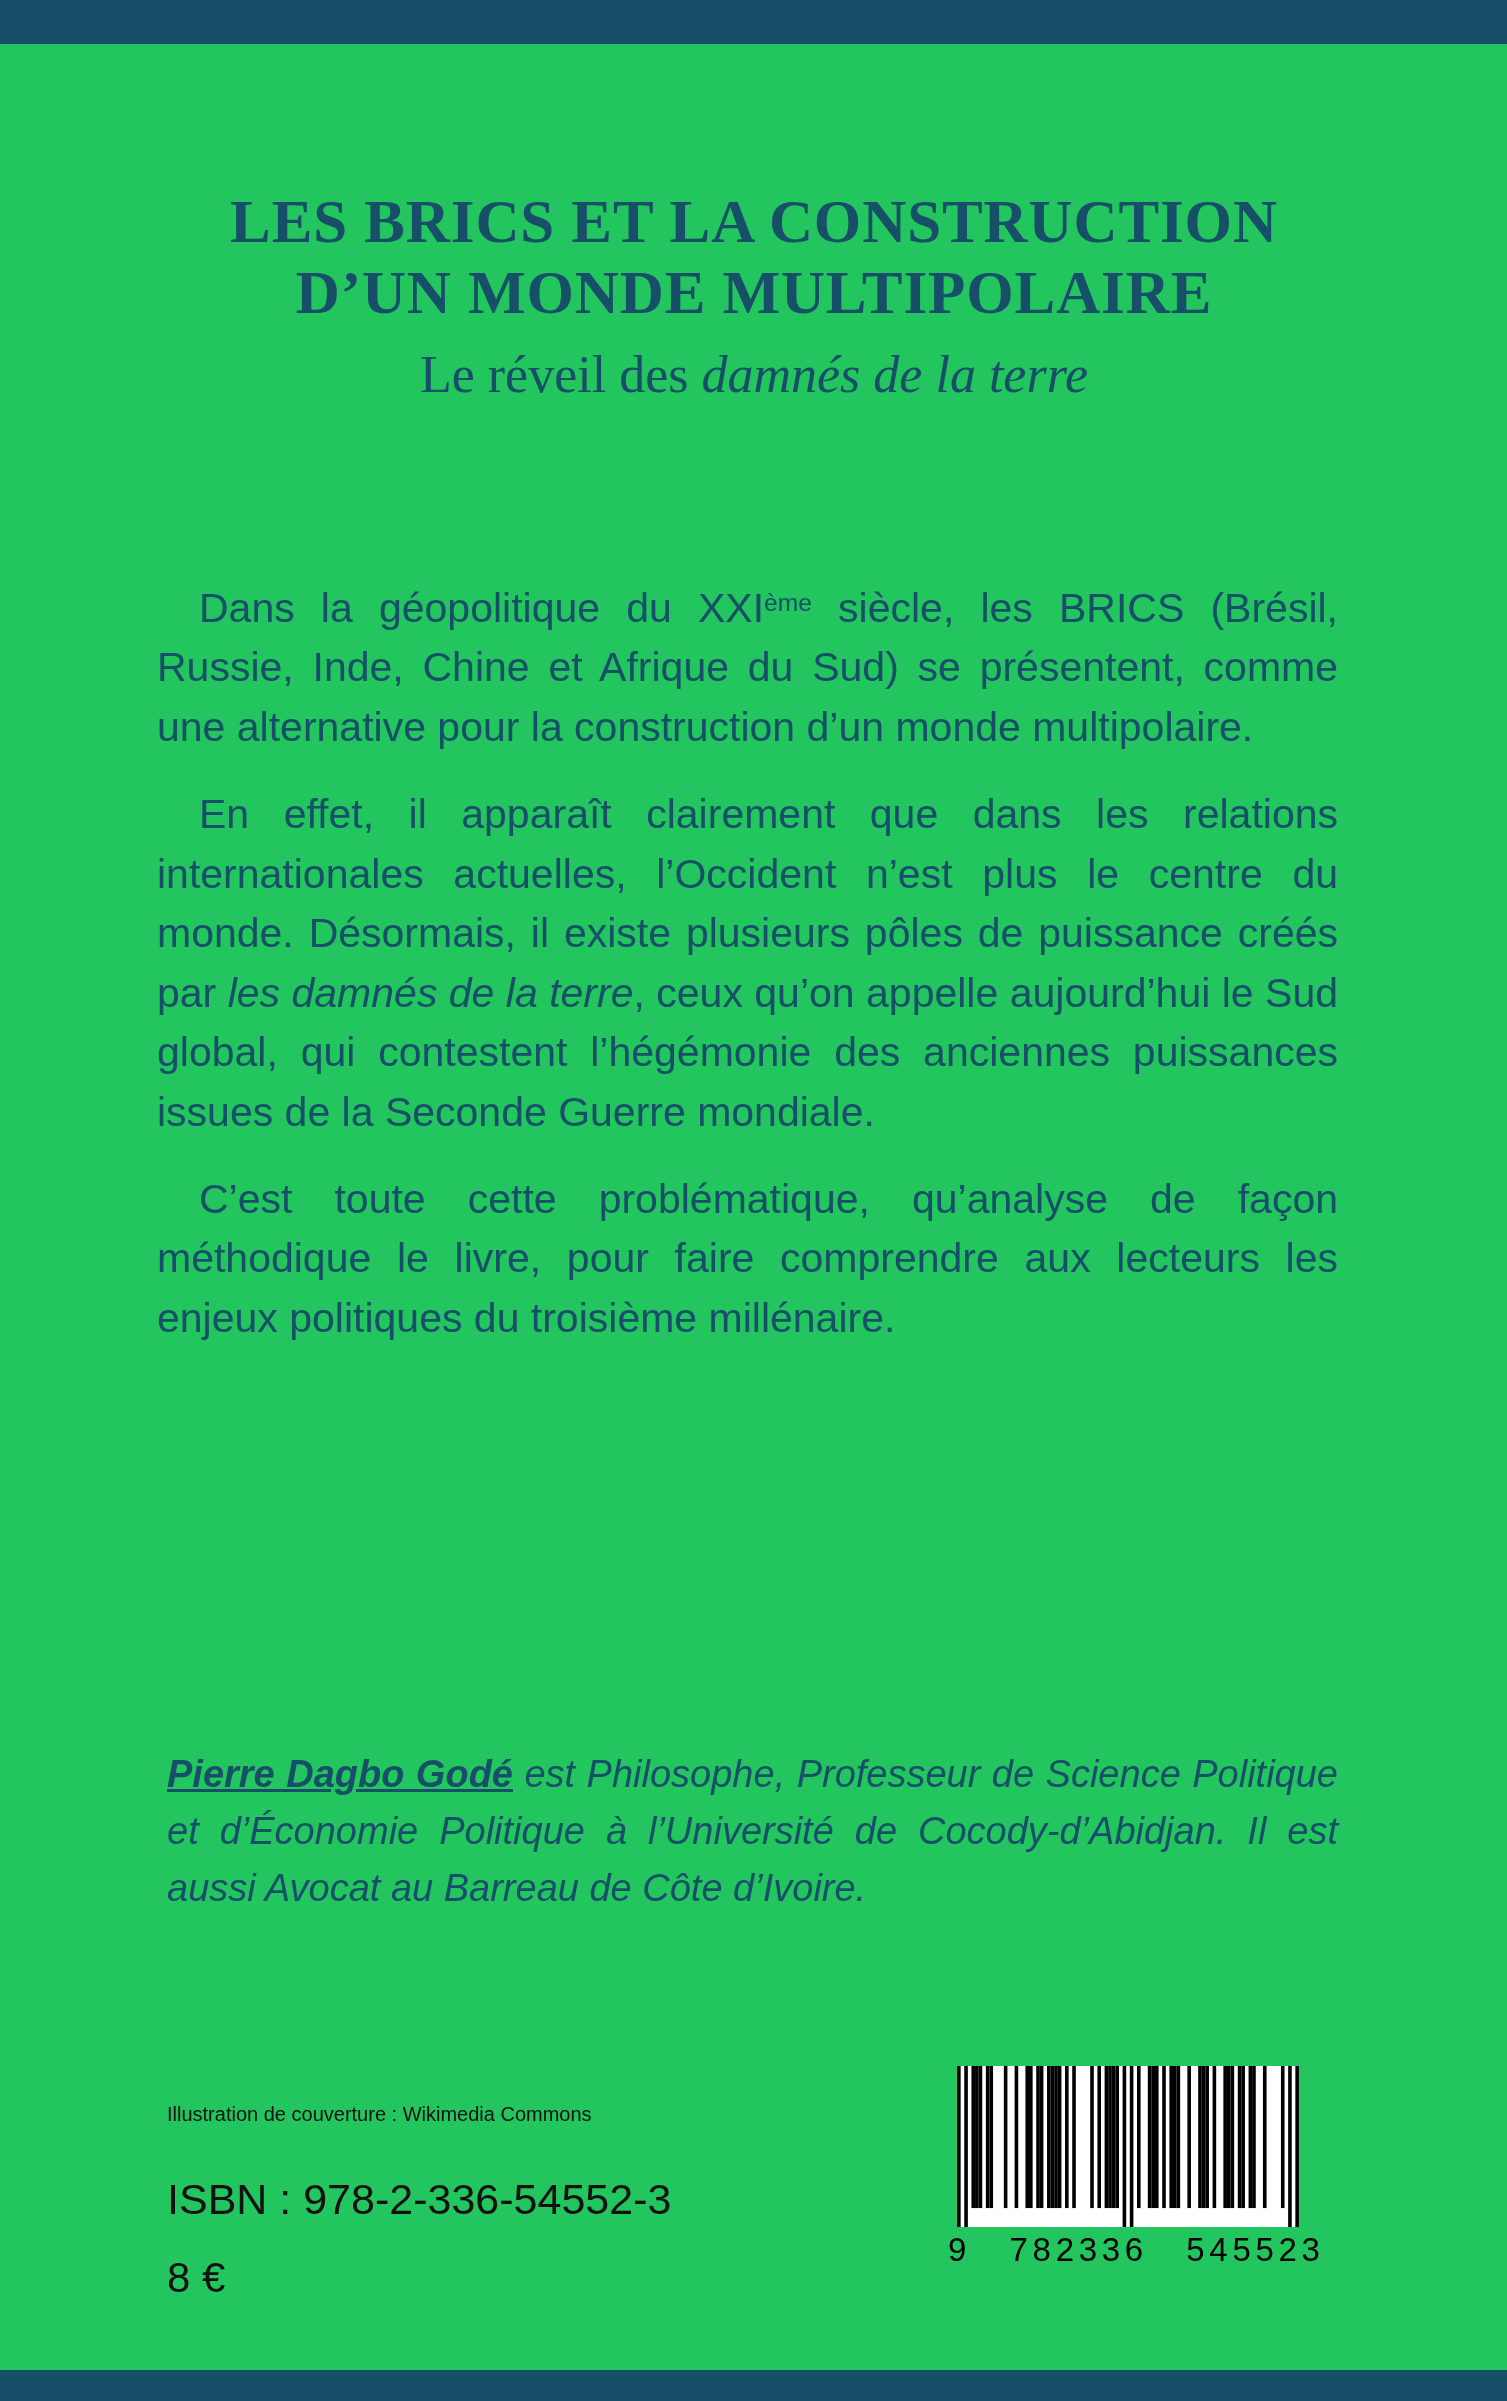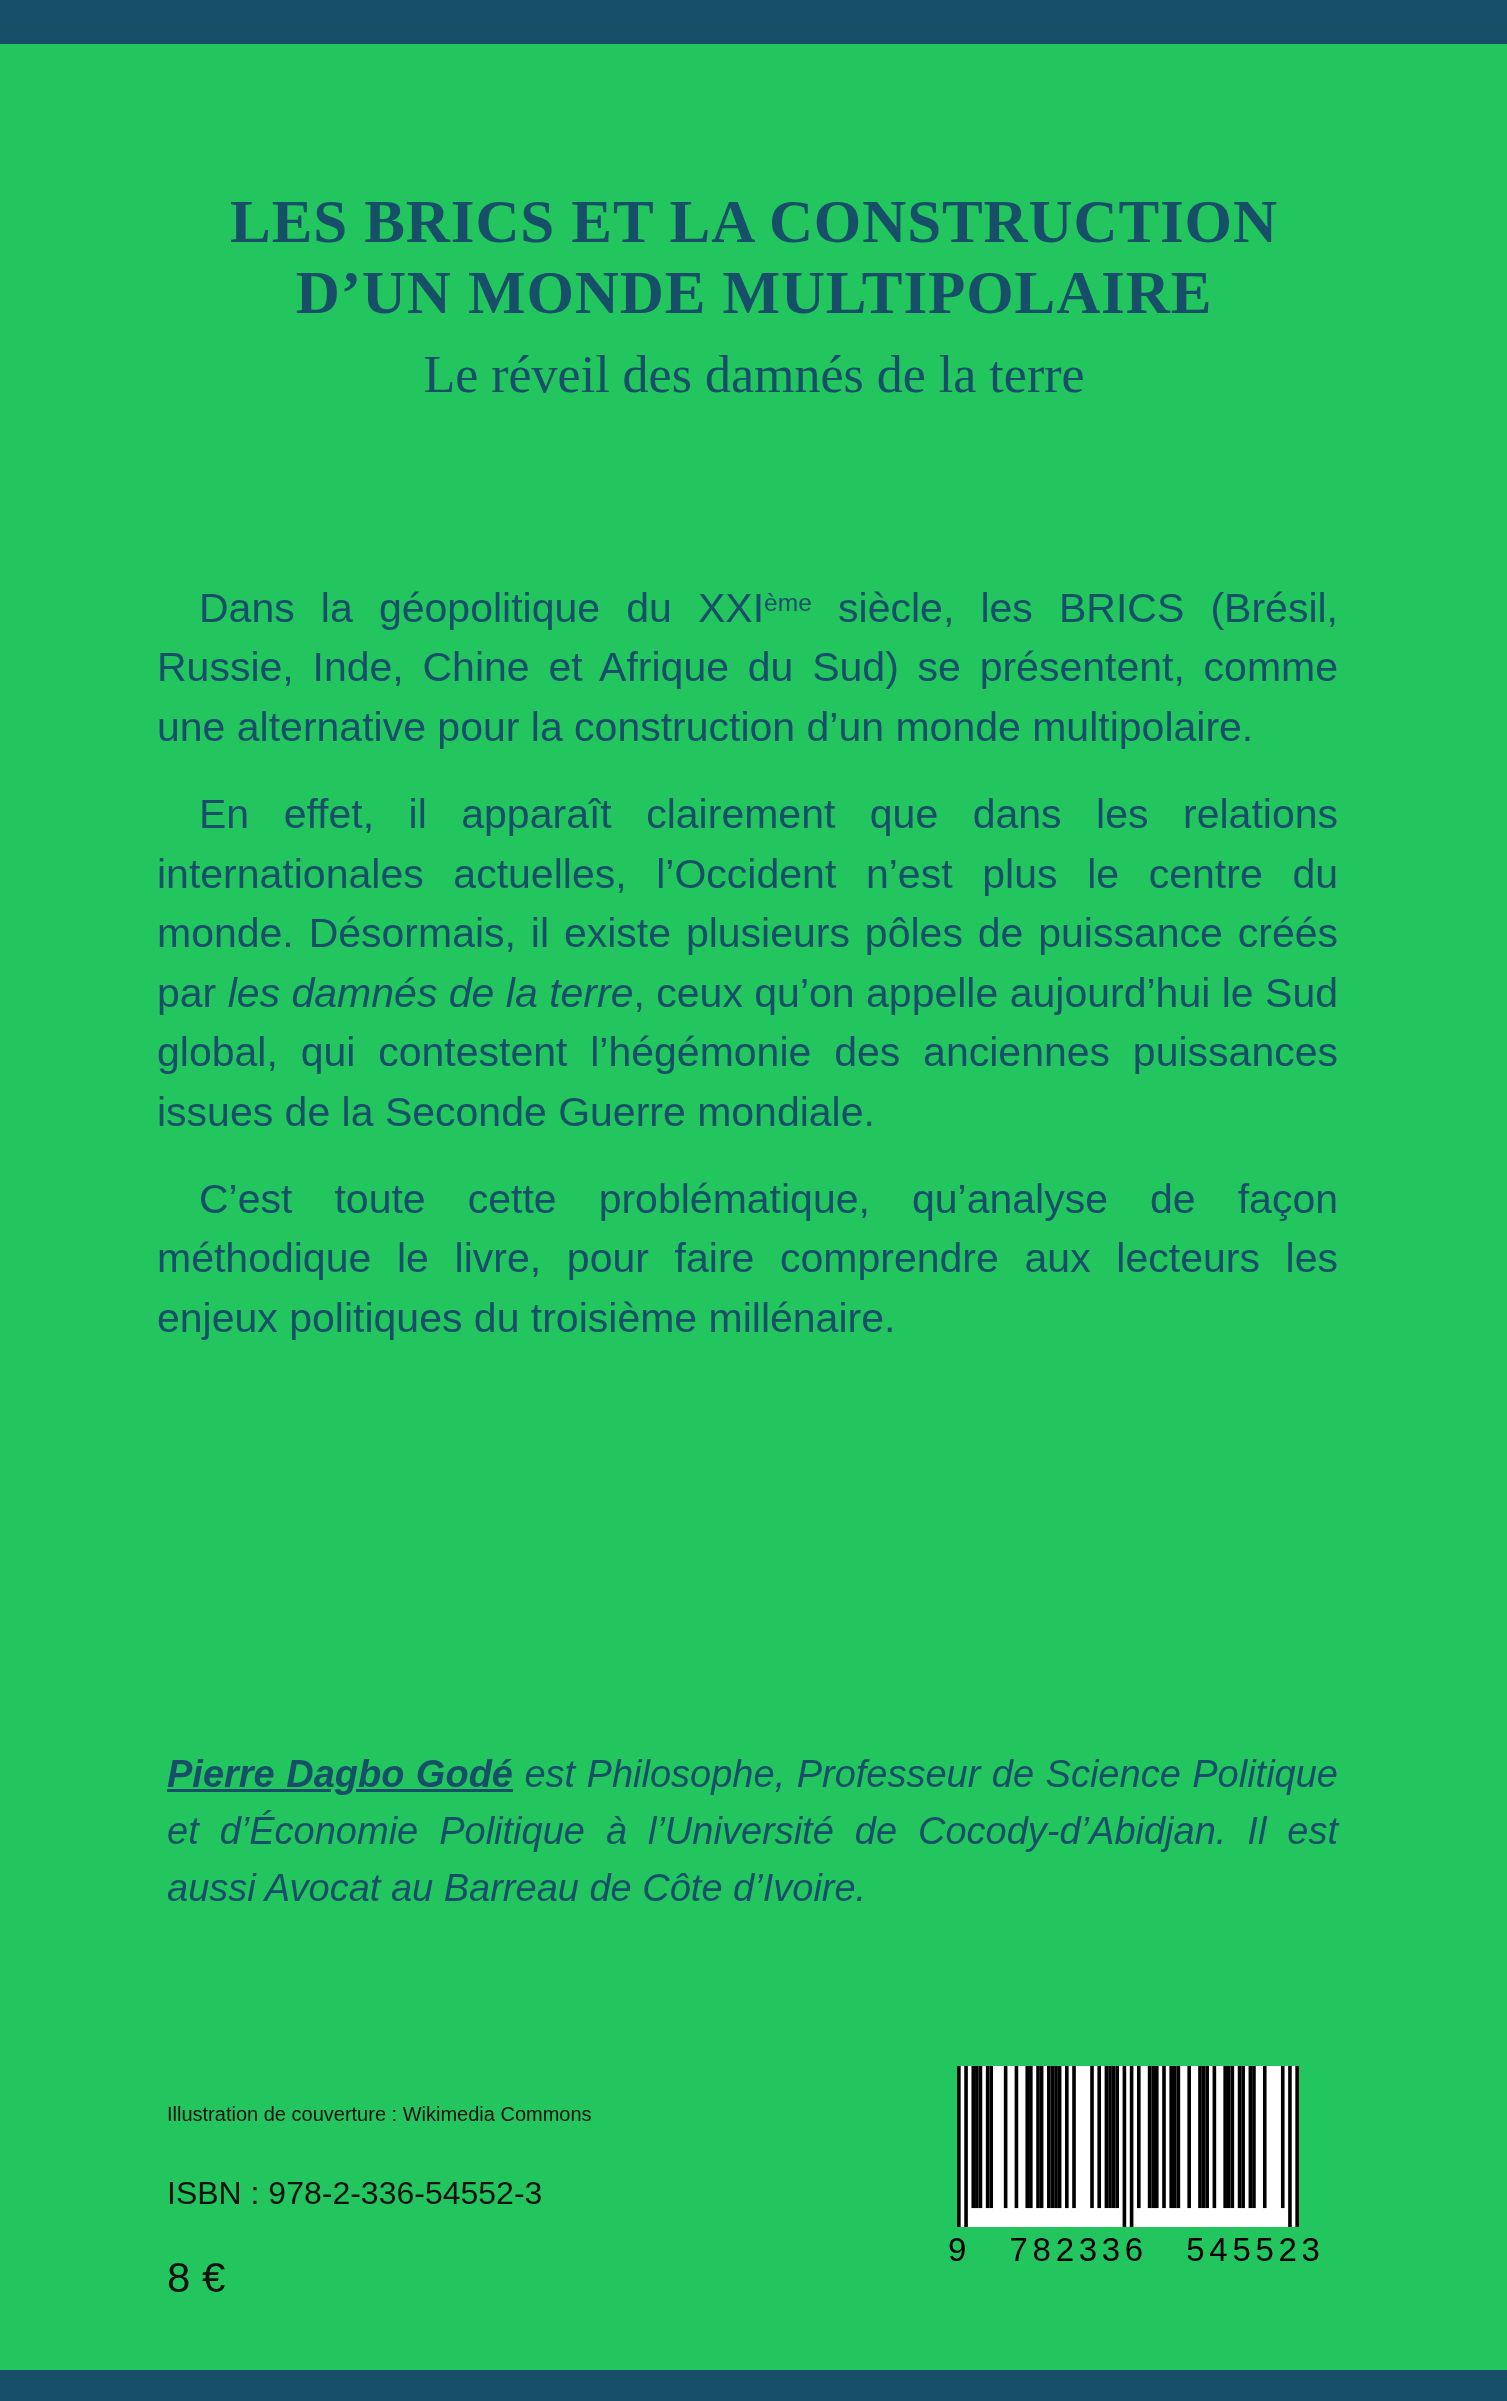--- a/index.html
+++ b/index.html
@@ -25,42 +25,42 @@
     text-align: center; color: var(--accent);
     font-family: "Liberation Serif", serif;
   }
   .title {
     font-size: 61px; font-weight: 700; line-height: 1.16; letter-spacing: 0.9px;
     margin: 0;
   }
   .subtitle {
     font-size: 52px; margin-top: 15px; line-height: 1.2;
   }
-  .subtitle .it { }
+  .subtitle .it { font-style: italic; }
   .body-block {
     position: absolute; top: 579px; left: 157px; right: 170px;
     color: var(--accent); font-size: 41px; line-height: 1.45;
     text-align: justify;
   }
   .body-block p { margin: 0 0 28px 0; text-indent: 42px; }
   .body-block .it { font-style: italic; }
   .sup { font-size: 60%; vertical-align: baseline; position: relative; top: -0.45em; }
   .bio-block {
     position: absolute; top: 1746px; left: 167px; right: 170px;
     color: var(--accent); font-size: 38px; line-height: 1.5;
     font-style: italic; text-align: justify;
   }
   .bio-name { font-weight: 700; text-decoration: underline; }
   .footer-illustration {
     position: absolute; top: 2103px; left: 167px;
     color: #111111; font-size: 20px;
   }
   .footer-isbn {
     position: absolute; top: 2175px; left: 167px;
-    color: #111111; font-size: 32px;
+    color: #111111; font-size: 43px;
   }
   .footer-price {
     position: absolute; top: 2254px; left: 167px;
     color: #111111; font-size: 42px;
   }
   .barcode-wrap {
     position: absolute; top: 2066px; left: 948px; width: 360px;
     text-align: center;
   }
   .barcode-wrap svg { display: block; margin: 0 auto; background: #ffffff; }

